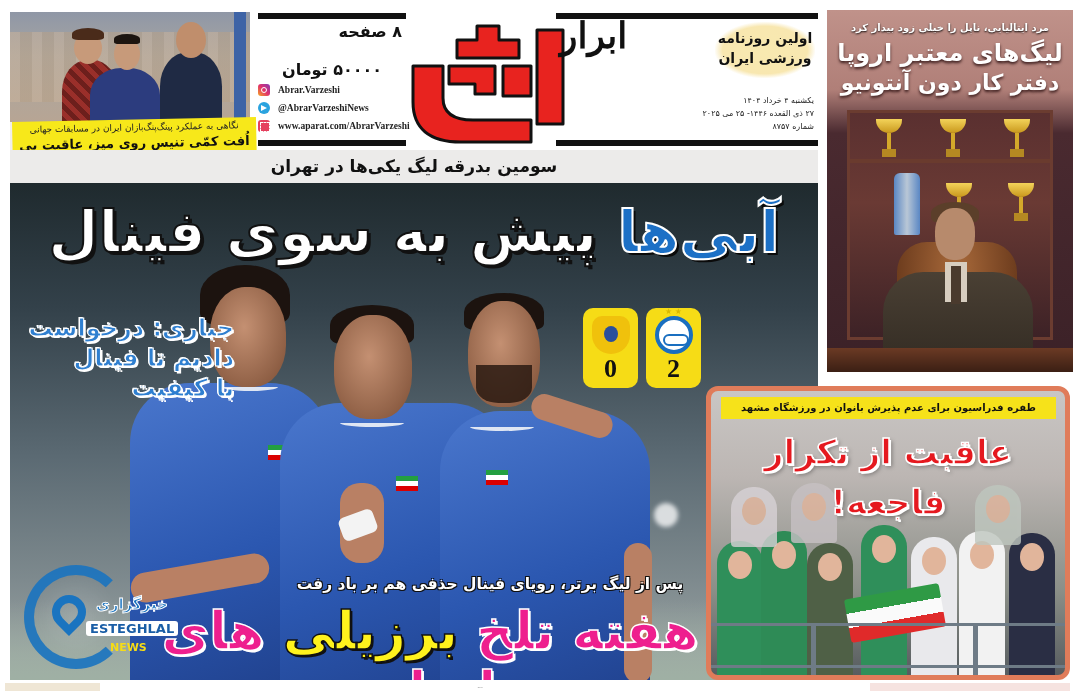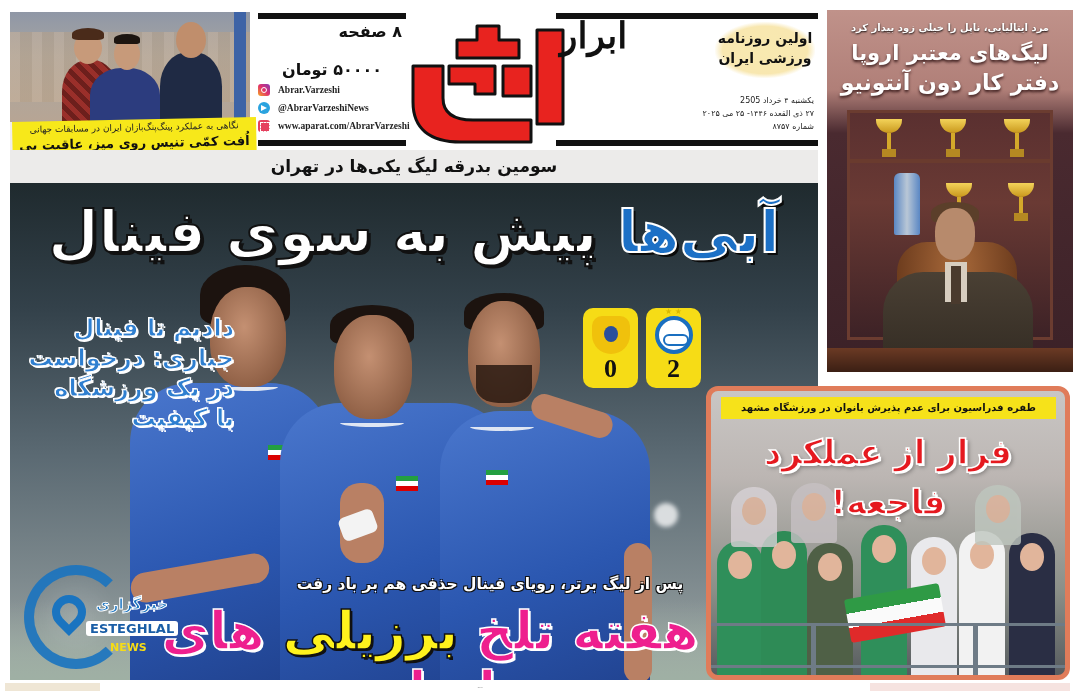--- a/index.html
+++ b/index.html
@@ -54,21 +54,21 @@
     padding-top: 6px; }
   #tagline span { display:block; font-size: 14px; font-weight: bold; color:#111; line-height: 20px; }
 
   #dates { left: 694px; top: 94px; width: 120px; direction: rtl; text-align: right; font-size: 8px; color:#222; line-height: 13px; }
   #dates span { display:block; }
 
   
   #conte { left: 827px; top: 10px; width: 246px; height: 362px; overflow:hidden;
     background: linear-gradient(180deg, #c0928a 0%, #b07f78 22%, #4a2a30 34%, #3b2127 100%); }
   #conte-kicker { position:absolute; top: 12px; width:100%; text-align:center; direction: rtl; color:#fff; font-size: 10px; font-weight:bold; text-shadow: 0 1px 2px #000; }
-  #conte-h1 { position:absolute; top: 30px; width:100%; text-align:center; direction: rtl; color:#fff; font-size: 21px; font-weight:bold; text-shadow: 0 2px 3px #3a1d1d; line-height: 26px; }
+  #conte-h1 { position:absolute; top: 30px; width:100%; text-align:center; direction: rtl; color:#fff; font-size: 24px; font-weight:bold; text-shadow: 0 2px 3px #3a1d1d; line-height: 26px; }
   #conte-h2 { position:absolute; top: 60px; width:100%; text-align:center; direction: rtl; color:#fff; font-size: 22px; font-weight:bold; text-shadow: 0 2px 3px #3a1d1d; line-height: 26px; }
   .shelf { position:absolute; left: 22px; width: 200px; height: 4px; background:#6a3b2e; }
   .cabinet { position:absolute; left: 20px; top: 100px; width: 206px; height: 230px; border: 3px solid #6b3c30; background: linear-gradient(180deg,#5a3030 0%, #6a3a34 40%, #3d2226 100%); }
   .trophy { position:absolute; width: 26px; height: 40px; }
   .trophy .cup { position:absolute; left:0; top:0; width:26px; height:14px; background: linear-gradient(180deg,#f3d35a,#c9981d); border-radius: 0 0 13px 13px; }
   .trophy .stem { position:absolute; left:11px; top:14px; width:4px; height:16px; background:#d4a92a; }
   .trophy .base { position:absolute; left:6px; top:30px; width:14px; height:8px; background:#b58922; }
   .pl-trophy { position:absolute; left: 44px; top: 60px; width: 26px; height: 62px; background: linear-gradient(90deg,#5a87c4,#b9c7d6,#5a87c4); border-radius: 6px 6px 2px 2px; }
   .chair { position:absolute; left: 70px; top: 232px; width: 120px; height: 130px; background: radial-gradient(ellipse at 50% 20%, #a8693a, #6e3d1e 70%); border-radius: 30px 30px 6px 6px; }
   .suit { position:absolute; left: 56px; top: 262px; width: 150px; height: 110px; background: linear-gradient(180deg,#4a4034,#2f2820); border-radius: 40px 40px 0 0; }
@@ -207,21 +207,21 @@
   </g>
 </svg>
 <div id="logo-small" class="abs">ابرار</div>
 
 <div id="tagline" class="abs">
   <span>اولین روزنامه</span>
   <span>ورزشی ایران</span>
 </div>
 
 <div id="dates" class="abs">
-  <span>یکشنبه ۴ خرداد 2505</span>
+  <span>یکشنبه ۴ خرداد ۱۴۰۴</span>
   <span>۲۷ ذی القعده ۱۴۴۶- ۲۵ می ۲۰۲۵</span>
   <span>شماره ۸۷۵۷</span>
 </div>
 
 <div id="conte" class="abs">
   <div class="cabinet">
     <div class="trophy" style="left:26px;top:6px;">
         <div class="cup"></div>
         <div class="stem"></div>
         <div class="base"></div>
@@ -302,23 +302,22 @@
     <div class="stars">★ ★</div>
     <div class="crest"></div>
     <div class="num">2</div>
   </div>
   <div id="score-snc" class="score" style="left:573px;top:125px;">
     <div class="crest"></div>
     <div class="num">0</div>
   </div>
 
   <div id="quote">
+    <span>جباری: درخواست</span>
     <span>دادیم تا فینال</span>
-    <span>جباری: درخواست</span>
-    <span>در یک ورزشگاه</span>
     <span>با کیفیت</span>
   </div>
 
   <div id="bottom-kicker">پس از لیگ برتر، رویای فینال حذفی هم بر باد رفت</div>
   <div id="bottom-head">
     <span class="pink">هفته تلخ</span>
     <span class="yellow">برزیلی</span>
     <span class="pink">های ایران</span>
   </div>
 
@@ -363,19 +362,19 @@
   <div class="fan" style="left:264px;top:94px;height:60px;background:#bfc7bf;opacity:.8;">
       <div class="face"></div>
     </div>
   <div class="iran-flag"></div>
   <div class="railing" style="top:232px;"></div>
   <div class="railing" style="top:274px;"></div>
   <div class="post" style="left:100px;top:232px;height:60px;"></div>
   <div class="post" style="left:262px;top:232px;height:60px;"></div>
 
   <div id="fans-kicker">طفره فدراسیون برای عدم پذیرش بانوان در ورزشگاه مشهد</div>
-  <div id="fans-head">فرار از عملکرد فاجعه!</div>
+  <div id="fans-head">عاقبت از تکرار فاجعه!</div>
 </div>
 
 <div id="foot-strip" class="abs"></div>
 <div id="foot-l" class="abs"></div>
 <div id="foot-mid" class="abs">...</div>
 <div id="foot-r" class="abs"></div>
 
 </body></html>

